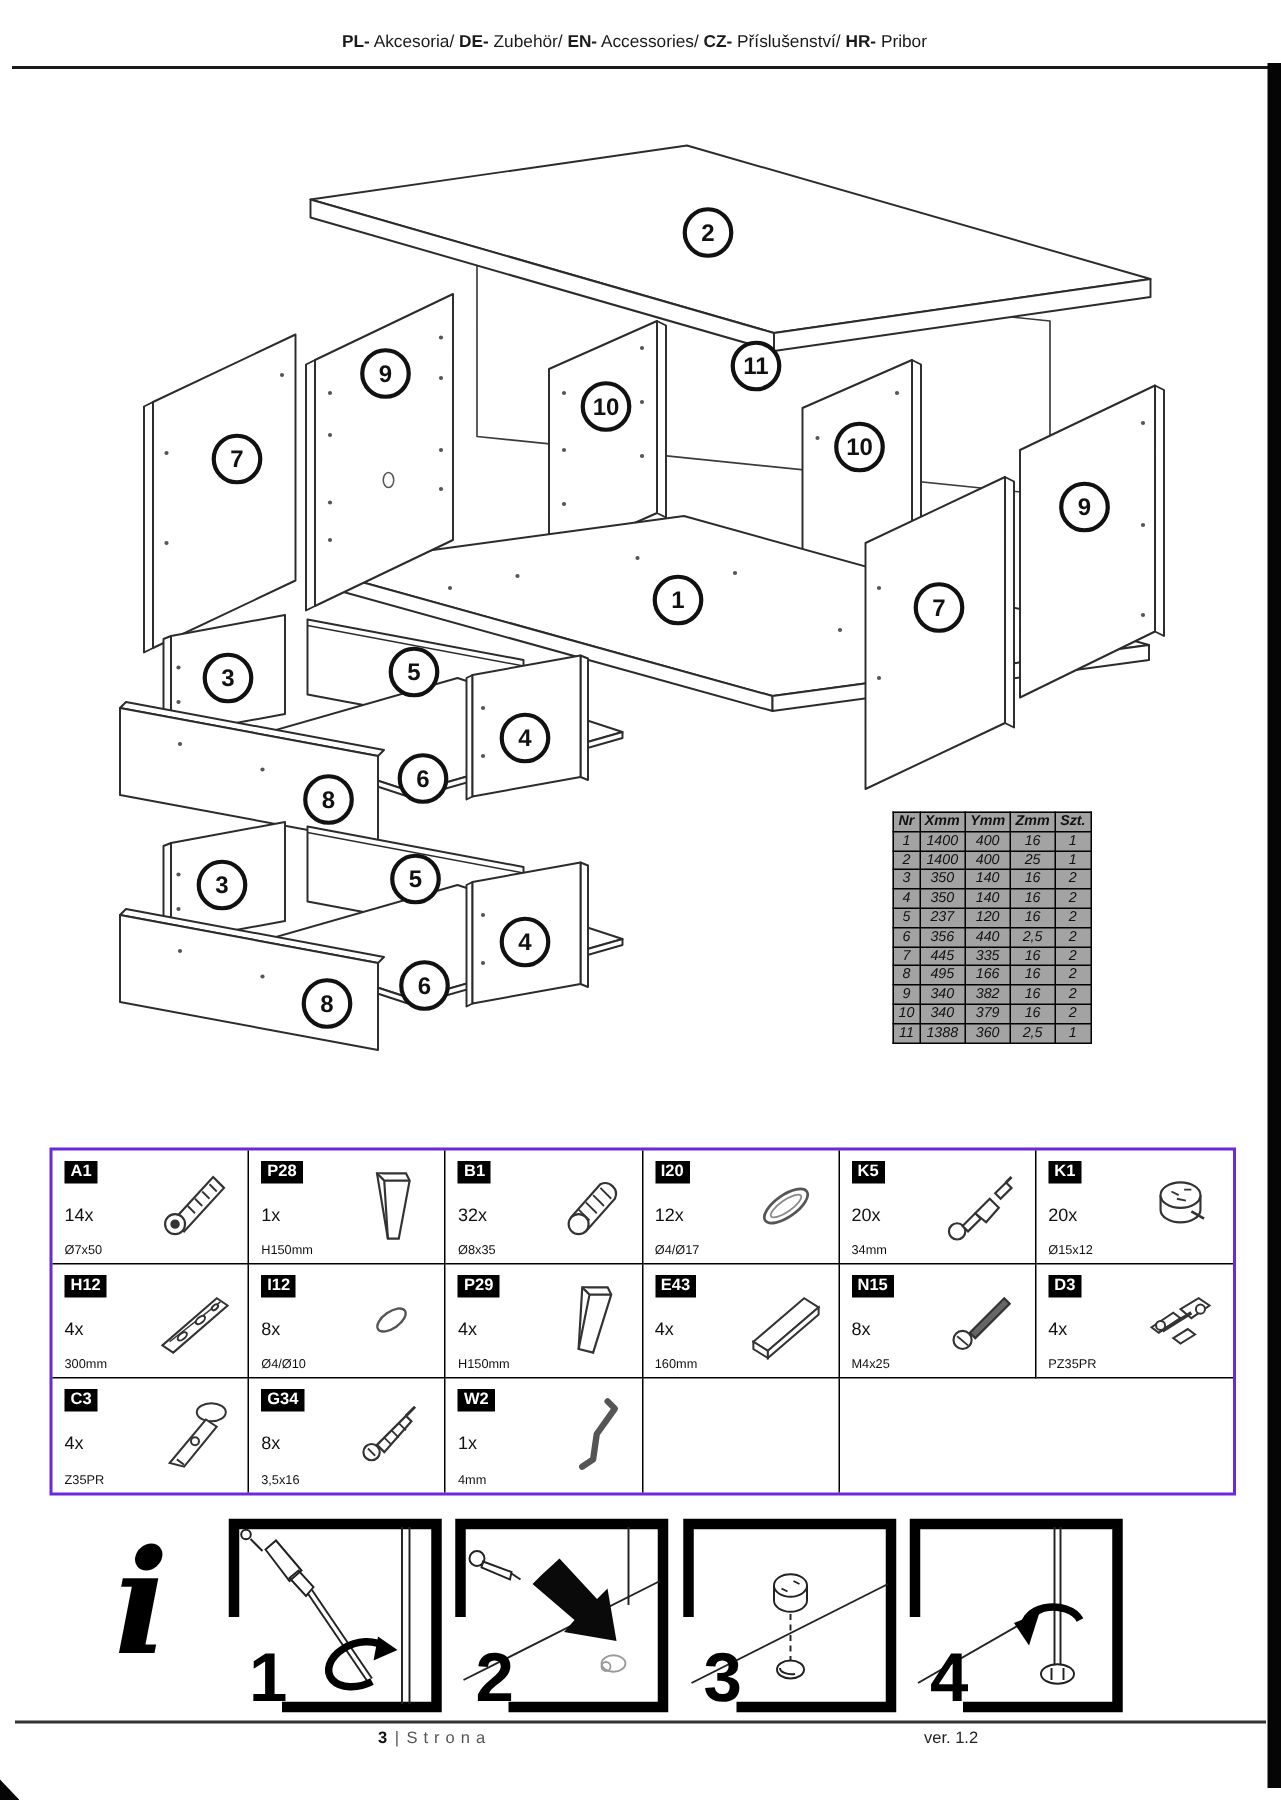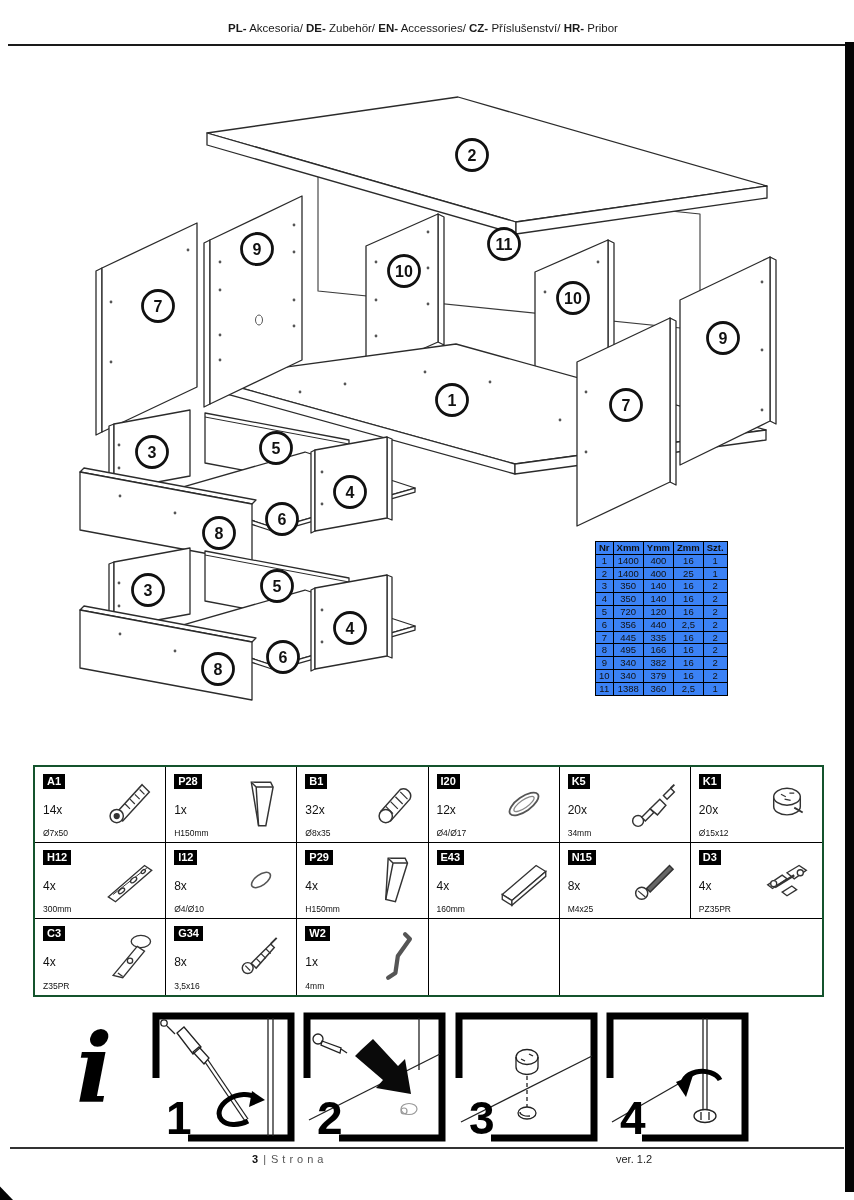--- a/index.html
+++ b/index.html
@@ -16,26 +16,26 @@
   
   .diagram{position:absolute;left:0;top:50px;}
   .face{fill:#fff;stroke:#2b2b2b;stroke-width:1.3;stroke-linejoin:round;}
   .ghostface{fill:#fff;stroke:#3a3a3a;stroke-width:1.1;stroke-linejoin:round;}
   .edge{stroke:#2b2b2b;stroke-width:1;fill:none;}
   .dot{fill:#555;}
   .holeoval{fill:#fff;stroke:#555;stroke-width:1;}
   .co-c{fill:#fff;stroke:#111;stroke-width:2.8;}
   .co-t{font:bold 16px "Liberation Sans",sans-serif;text-anchor:middle;fill:#111;}
   
-  .dims{position:absolute;left:595px;top:541px;border-collapse:collapse;font-size:9.5px;background:#3b82f6;}
+  .dims{position:absolute;left:595px;top:541px;border-collapse:collapse;font-size:9.5px;background:#a3a3a3;font-style:italic;}
   .dims th,.dims td{border:1px solid #000;padding:0 3px;height:11.8px;line-height:11.8px;text-align:center;white-space:nowrap;}
   .dims th{font-weight:bold;}
   
   .hw-grid{position:absolute;left:33px;top:765px;width:787px;height:228px;display:grid;
-        grid-template-columns:repeat(6,1fr);grid-template-rows:repeat(3,1fr);border:2px solid #14532d;background:#fff;}
+        grid-template-columns:repeat(6,1fr);grid-template-rows:repeat(3,1fr);border:2px solid #6d28d9;background:#fff;}
   .hw-cell{position:relative;border-right:1px solid #000;border-bottom:1px solid #000;}
   .hw-cell:nth-child(6n){border-right:none;}
   .hw-cell:nth-child(n+13){border-bottom:none;}
   .hw-badge{position:absolute;top:7px;left:8px;background:#000;color:#fff;font-weight:bold;
         font-size:11px;line-height:13px;padding:1px 4px;}
   .hw-count{position:absolute;top:36px;left:8px;font-size:12px;color:#111;}
   .hw-dim{position:absolute;bottom:4px;left:8px;font-size:8.5px;color:#111;}
   .hw-icon{position:absolute;top:8px;right:4px;width:62px;height:58px;}
   .hw-icon svg{width:100%;height:100%;}
   
@@ -298,21 +298,21 @@
         </tr>
         <tr>
           <td>4</td>
           <td>350</td>
           <td>140</td>
           <td>16</td>
           <td>2</td>
         </tr>
         <tr>
           <td>5</td>
-          <td>720</td>
+          <td>237</td>
           <td>120</td>
           <td>16</td>
           <td>2</td>
         </tr>
         <tr>
           <td>6</td>
           <td>356</td>
           <td>440</td>
           <td>2,5</td>
           <td>2</td>

